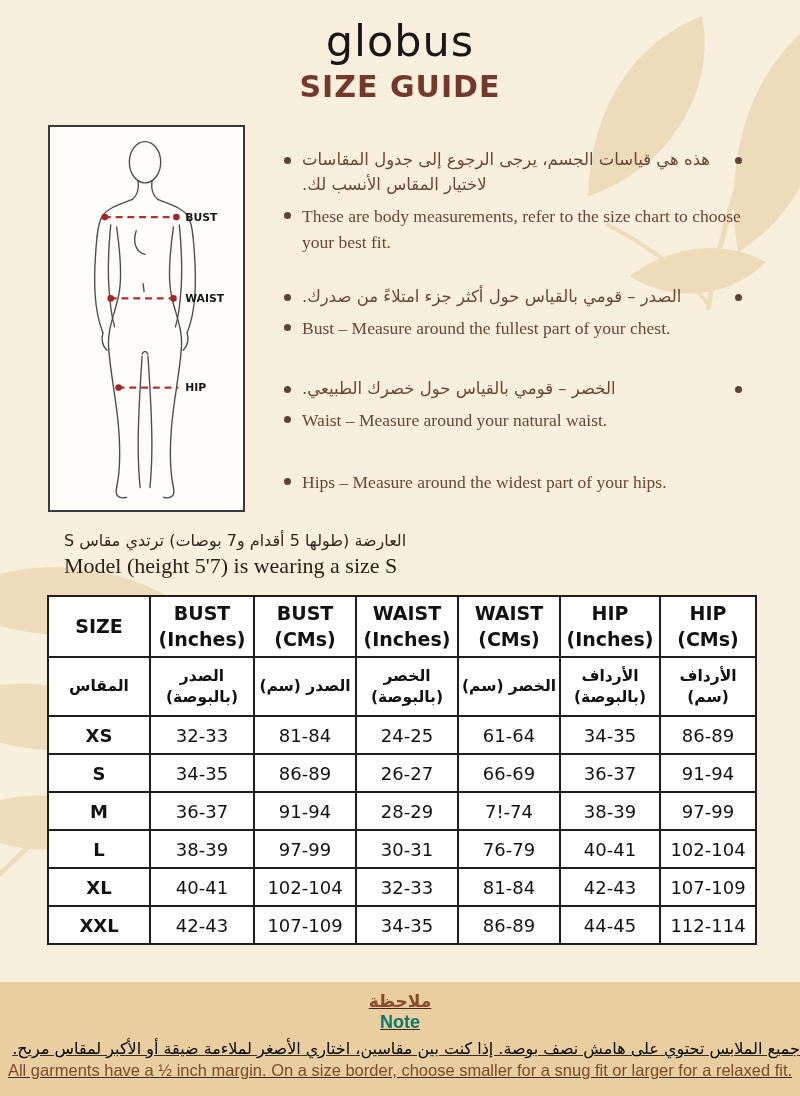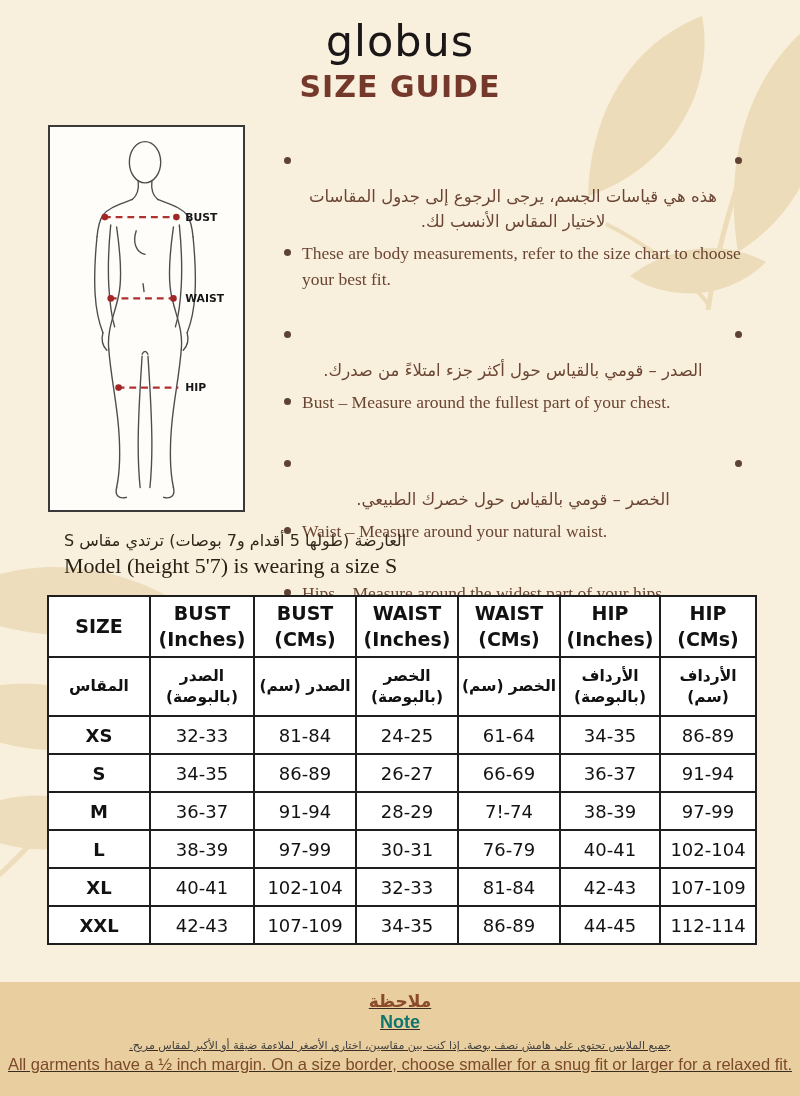--- a/index.html
+++ b/index.html
@@ -26,21 +26,21 @@
 
   
   .bullets{position:absolute;left:284px;top:148px;width:458px;}
   .bullet-group{margin-bottom:30px;}
   .bullet-group.gap{margin-bottom:36px;}
   .bullet{display:flex;align-items:flex-start;margin-bottom:5px;}
   .dot{flex:0 0 7px;width:7px;height:7px;border-radius:50%;background:#5e4233;margin-top:9px;}
   .dot.left{margin-right:11px;}
   .dot.right{margin-left:11px;}
   .bullet .txt{flex:1;color:#6b4533;line-height:1.5;}
-  .bullet.ar .txt{direction:rtl;text-align:center;font-size:16.5px;font-family:"DejaVu Sans",sans-serif;margin-top:37px;}
+  .bullet.ar .txt{direction:rtl;text-align:left;font-size:16.5px;font-family:"DejaVu Sans",sans-serif;}
   .bullet.en .txt{font-size:17.5px;font-family:"Liberation Serif",serif;}
 
   
   .model-note{position:absolute;left:64px;top:531px;width:480px;}
   .model-ar{direction:rtl;text-align:left;font-size:16px;color:#33261a;font-family:"DejaVu Sans",sans-serif;}
   .model-en{font-size:22px;color:#2c2016;font-family:"Liberation Serif",serif;margin-top:3px;}
 
   
   .size-table{
     position:absolute;left:47px;top:595px;width:708px;
@@ -57,21 +57,21 @@
   .l1,.l2{display:block;}
   .l2:empty{display:none;}
 
   
   .note-band{
     position:absolute;left:0;top:982px;width:800px;height:130px;
     background:#e9cf9f;text-align:center;box-sizing:border-box;padding-top:9px;text-decoration:underline;
   }
   .note-title-ar{direction:rtl;font-size:17px;font-weight:700;color:#8a4a2b;}
   .note-title-en{font-size:18px;font-weight:700;color:#0f766e;margin-top:1px;font-family:"Liberation Sans",sans-serif;}
-  .note-body-ar{direction:rtl;font-size:11px;color:#404040;margin-top:6px;}
+  .note-body-ar{direction:rtl;font-size:16px;color:#000000;margin-top:6px;text-align:right;}
   .note-body-en{font-size:16.5px;color:#7c4a2b;margin-top:3px;font-family:"Liberation Sans",sans-serif;}
 </style>
 </head>
 <body>
 
 <div class="page">
 
   <svg class="decor" style="right:0;top:0;" width="240" height="310" viewBox="0 0 240 310">
     <g fill="#eddcb9">
       <path d="M28,196 C30,118 66,46 142,16 C156,88 112,168 28,196 Z"></path>

